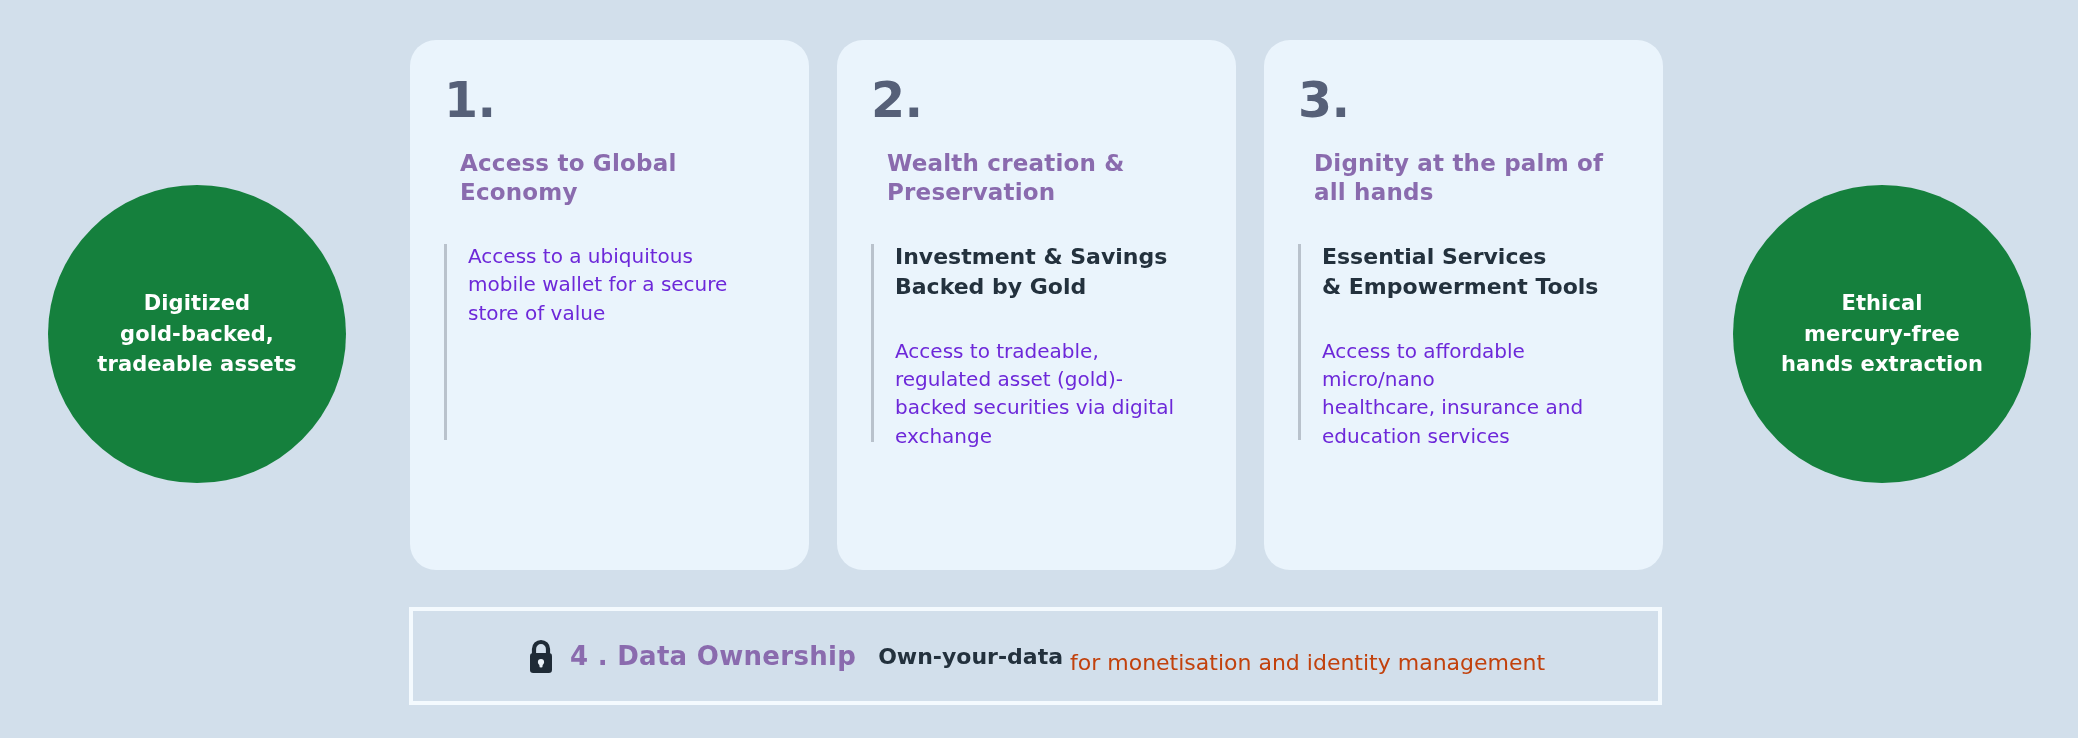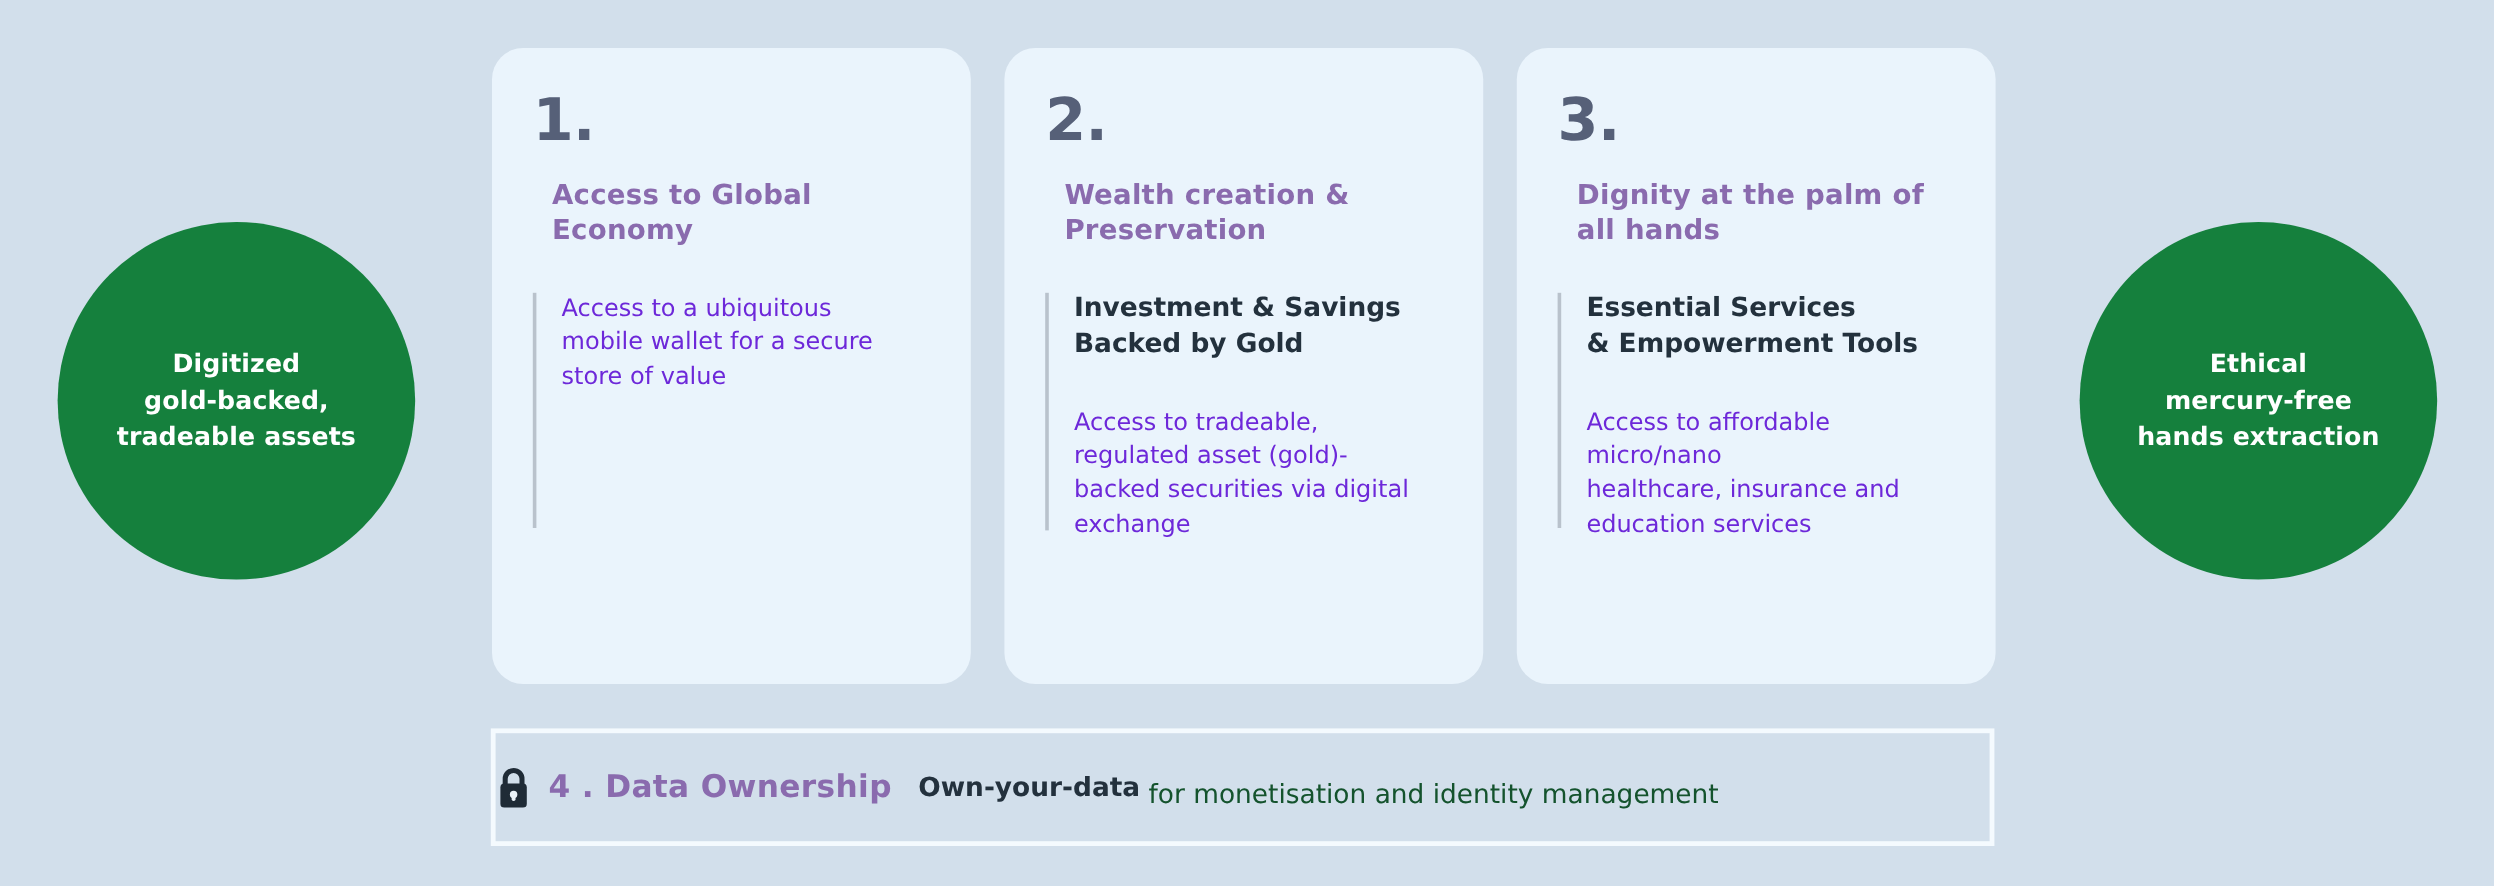--- a/index.html
+++ b/index.html
@@ -114,21 +114,21 @@
     position: absolute;
     left: 409px;
     top: 607px;
     width: 1253px;
     height: 98px;
     box-sizing: border-box;
     border: 4px solid #f4fafe;
     background: #d2dfeb;
     display: flex;
     align-items: center;
-    justify-content: flex-start;
+    justify-content: center;
   }
   .banner-inner {
     display: flex;
     align-items: center;
     gap: 0px;
   }
   .lock-icon {
     display: inline-flex;
     margin-right: 14px;
     margin-top: 1px;
@@ -141,21 +141,21 @@
     margin-right: 22px;
     white-space: pre;
   }
   .banner-strong {
     color: #23313d;
     font-size: 22px;
     font-weight: bold;
     white-space: pre;
   }
   .banner-rest {
-    color: #14532d;
+    color: #c2410c;
     font-size: 22px;
     white-space: pre;
     margin-top: 12px;
   }
 </style>
 </head>
 <body>
 
 <div class="circle" id="circle-left">
   <div class="circle-text">Digitized

